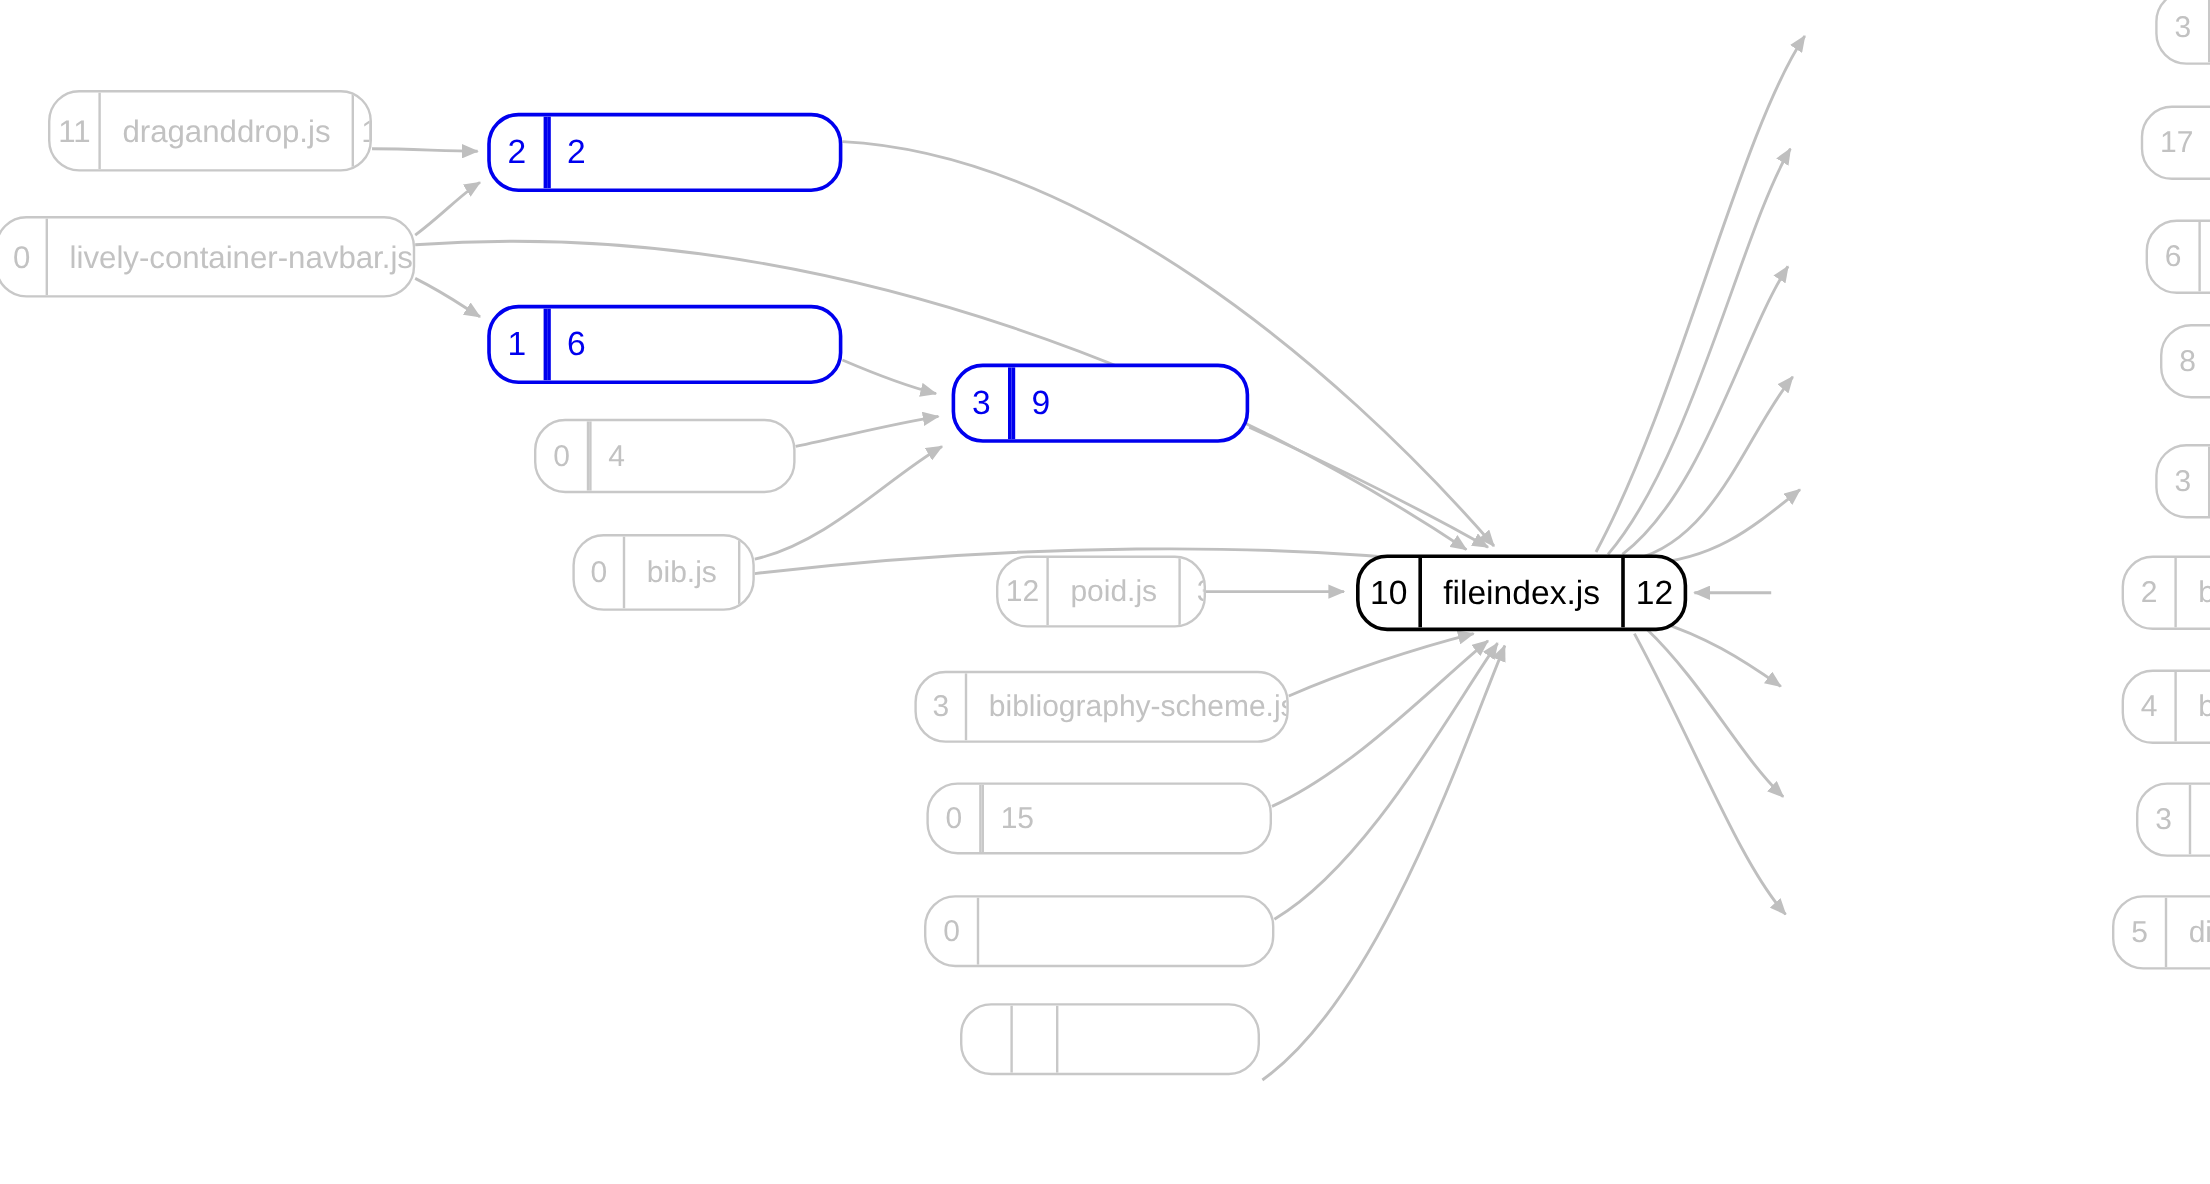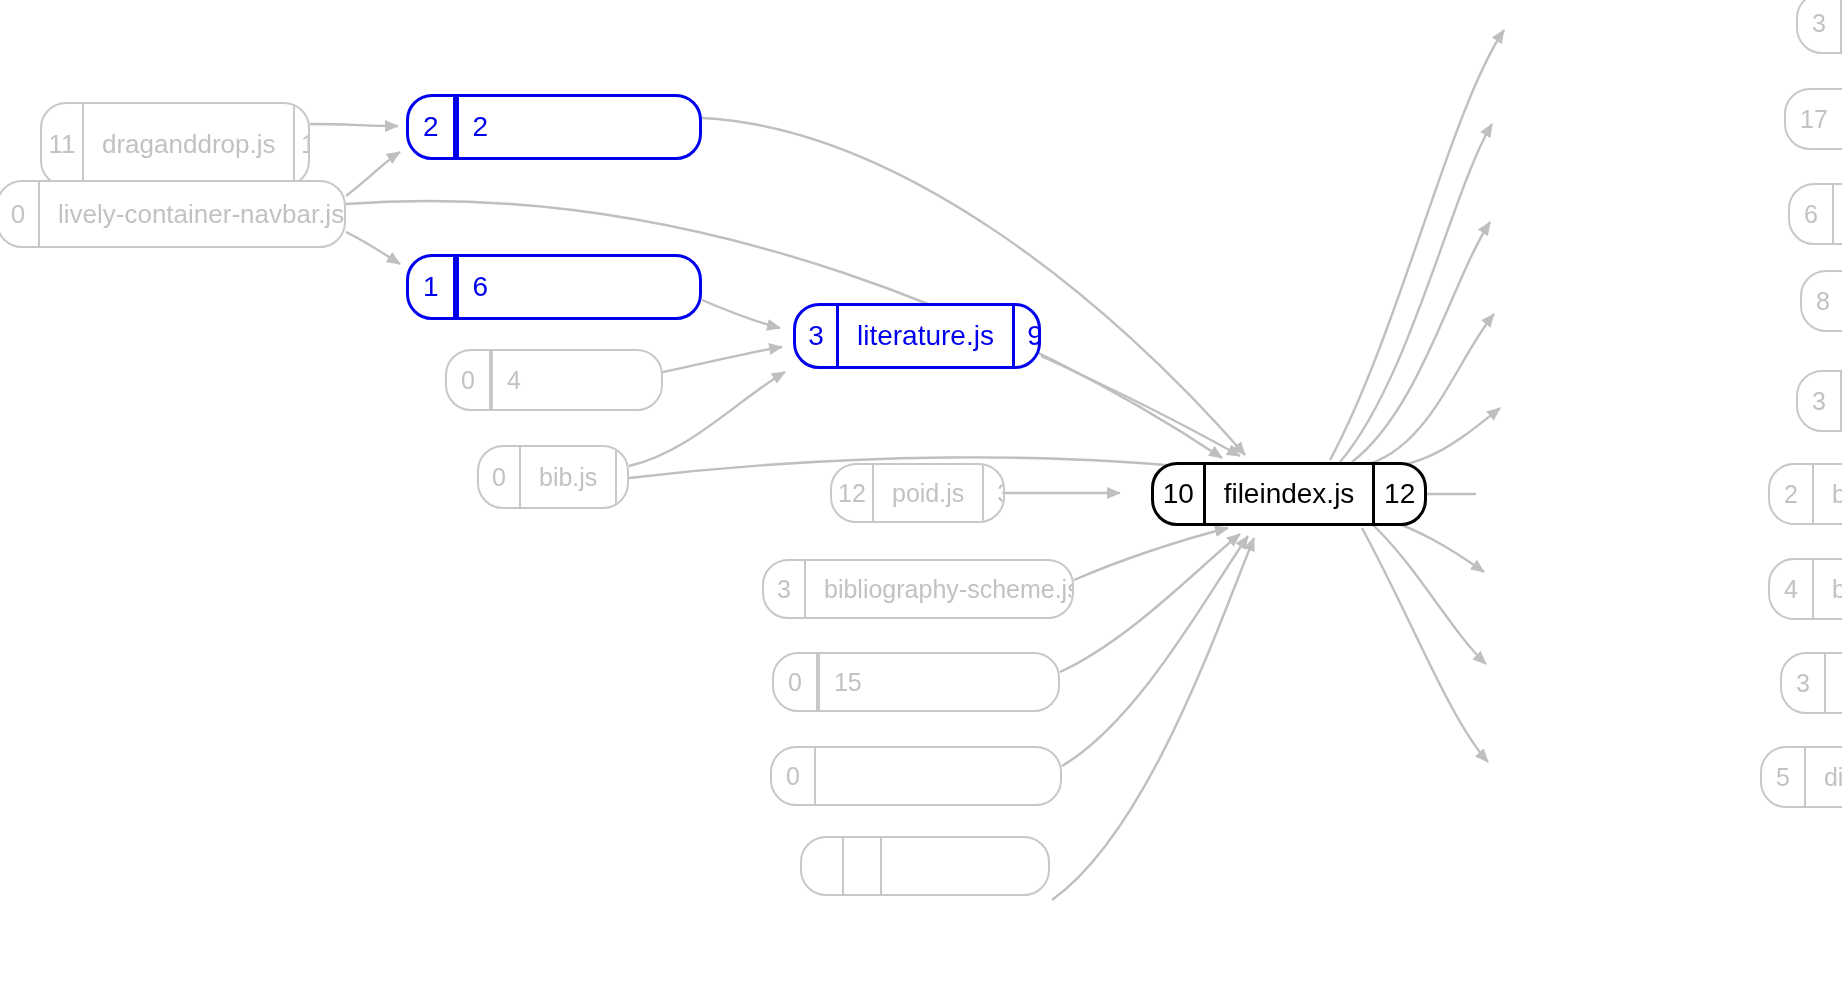--- a/index.html
+++ b/index.html
@@ -96,21 +96,21 @@
       <path d="M1362,466 C1430,450 1456,360 1494,314"></path>
       <path d="M1372,470 C1430,466 1460,440 1500,408"></path>
 
       <path d="M1476,494 C1450,494 1430,494 1412,494"></path>
       <path d="M1382,518 C1420,530 1450,548 1484,572"></path>
       <path d="M1372,524 C1420,570 1450,630 1486,664"></path>
       <path d="M1362,528 C1412,620 1450,720 1488,762"></path>
     </g>
   </svg>
 
-  <div class="node dim" style="left:40px;top:102px;width:270px;height:85px;">
+  <div class="node dim" style="left:40px;top:75px;width:270px;height:68px;">
     <div class="cell count t26">11</div>
     <div class="sep"></div>
     <div class="cell name t26">draganddrop.js</div>
     <div class="sep"></div>
     <div class="cell count t26">15</div>
   </div>
 
   <div class="node hl" style="left:406px;top:94px;width:296px;height:66px;">
     <div class="cell count t28">2</div>
     <div class="sep"></div>
@@ -128,21 +128,20 @@
   <div class="node hl" style="left:406px;top:254px;width:296px;height:66px;">
     <div class="cell count t28">1</div>
     <div class="sep"></div>
     <div class="sep"></div>
     <div class="cell count t28">6</div>
   </div>
 
   <div class="node hl" style="left:793px;top:303px;width:248px;height:66px;">
     <div class="cell count t28">3</div>
     <div class="sep"></div>
-    <div class="cell name t28">literature.js</div>
     <div class="sep"></div>
     <div class="cell count t28">9</div>
   </div>
 
   <div class="node dim" style="left:445px;top:349px;width:218px;height:62px;">
     <div class="cell count t25">0</div>
     <div class="sep"></div>
     <div class="sep"></div>
     <div class="cell count t25">4</div>
   </div>
@@ -156,21 +155,21 @@
   </div>
 
   <div class="node dim" style="left:830px;top:463px;width:175px;height:60px;">
     <div class="cell count t25">12</div>
     <div class="sep"></div>
     <div class="cell name t25">poid.js</div>
     <div class="sep"></div>
     <div class="cell count t25">3</div>
   </div>
 
-  <div class="node focus" style="left:1130px;top:462px;width:276px;height:64px;margin-left:21px;">
+  <div class="node focus" style="left:1130px;top:462px;width:276px;height:64px;">
     <div class="cell count t28">10</div>
     <div class="sep"></div>
     <div class="cell name t28">fileindex.js</div>
     <div class="sep"></div>
     <div class="cell count t28">12</div>
   </div>
 
   <div class="node dim" style="left:762px;top:559px;width:312px;height:60px;">
     <div class="cell count t25">3</div>
     <div class="sep"></div>

